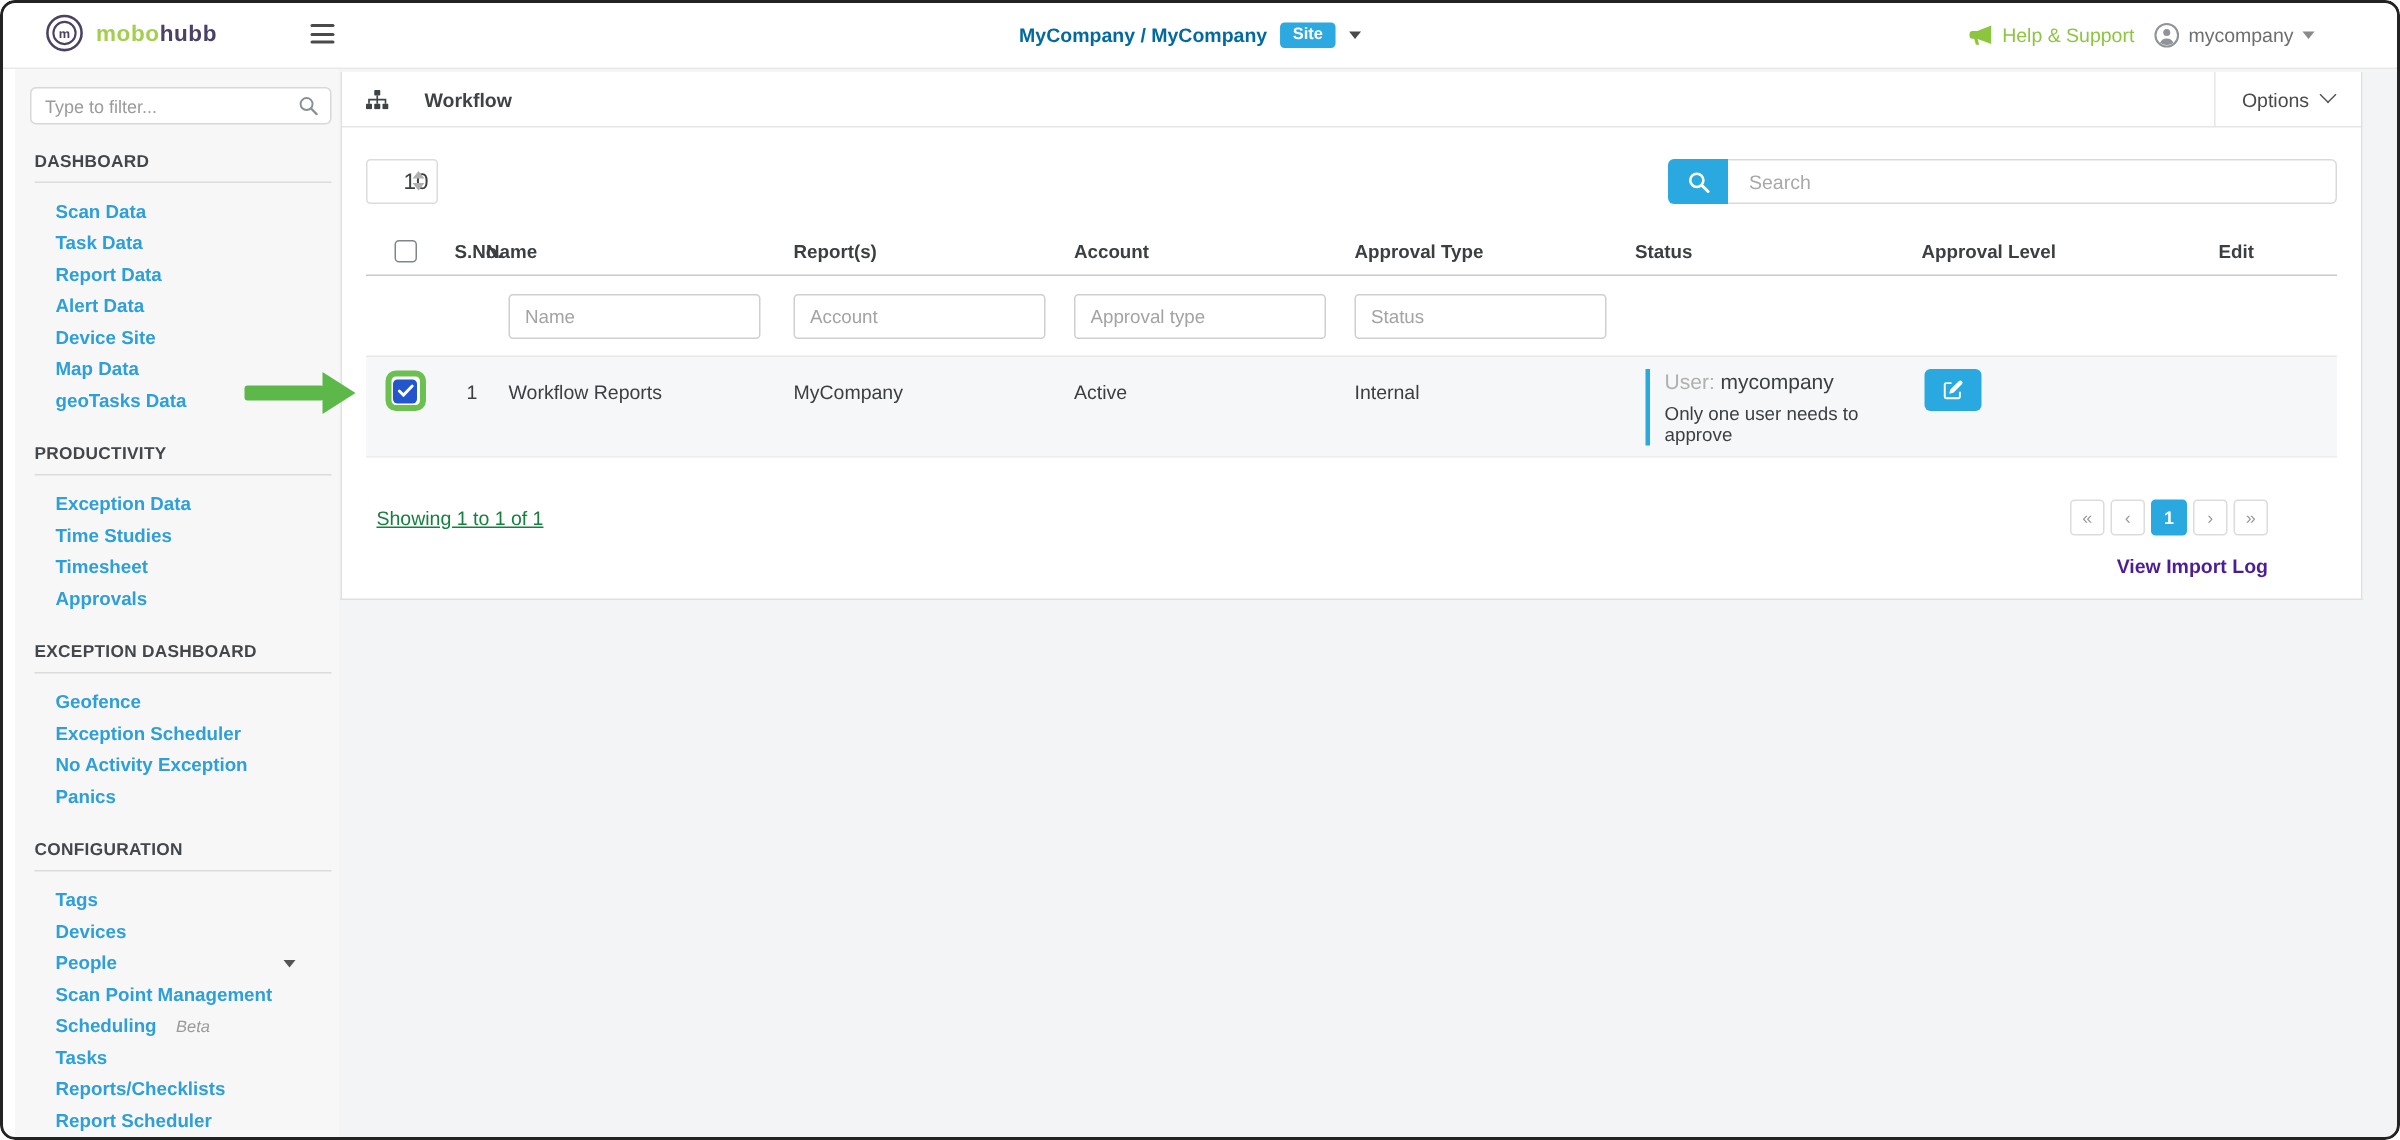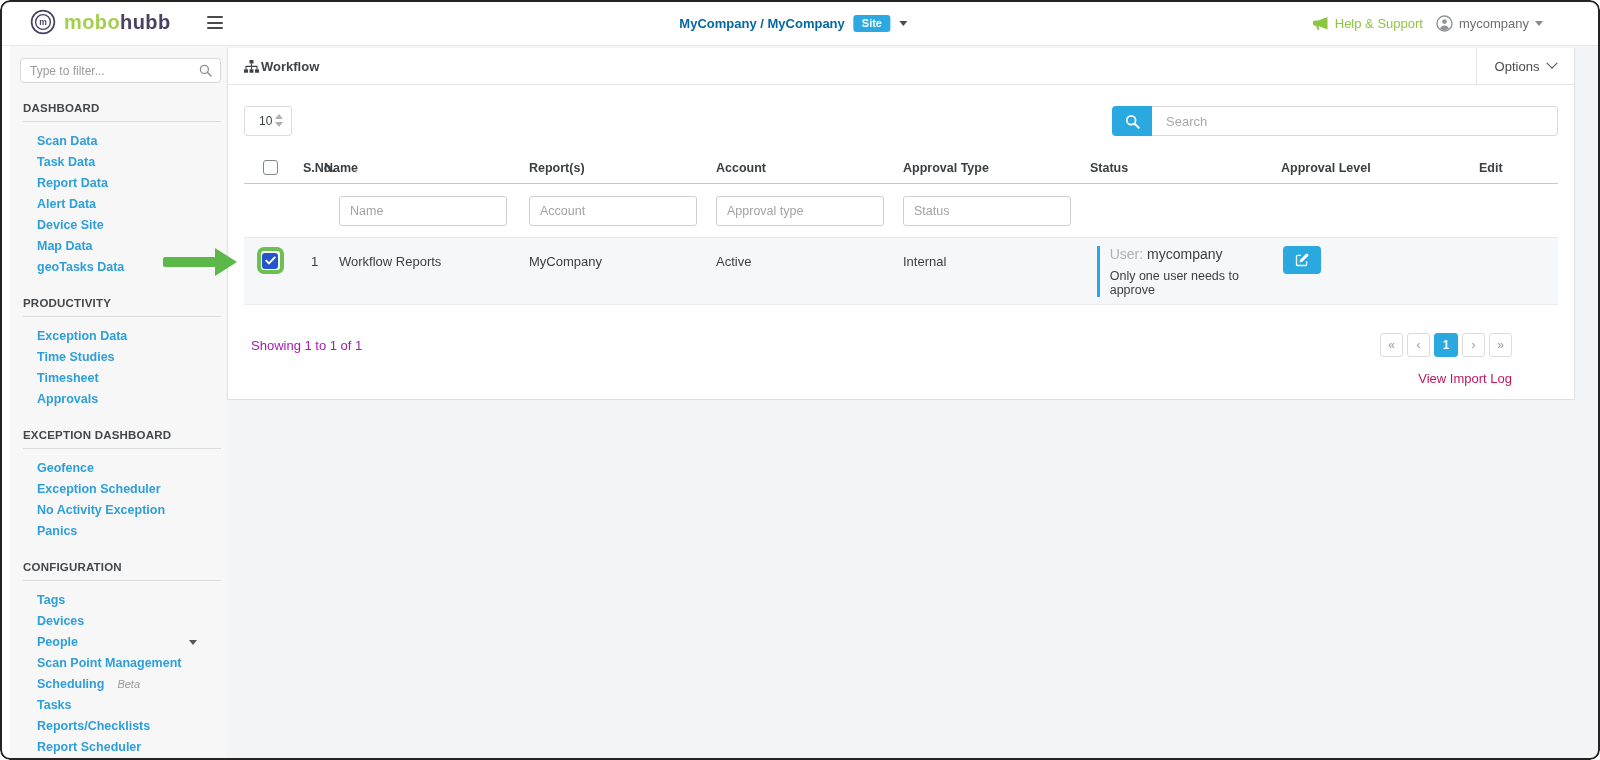--- a/index.html
+++ b/index.html
@@ -3,21 +3,21 @@
 <meta charset="utf-8">
 <style>
   * { box-sizing: border-box; margin: 0; padding: 0; }
   body { background:#fff; font-family:"Liberation Sans", sans-serif; }
   .screen { position:relative; width:1600px; height:760px; background:#fff; overflow:hidden; border-radius:10px; }
   .frame { position:absolute; inset:0; border:2px solid #232323; border-radius:10px; pointer-events:none; z-index:60; }
 
   
   .topbar { position:absolute; top:0; left:0; right:0; height:46px; background:#fff; border-bottom:1px solid #e9e9e9; z-index:5; }
   .logo { position:absolute; left:30px; top:9px; display:flex; align-items:center; gap:8px; cursor:pointer; }
-  .logo-text { font-size:20px; font-weight:700; letter-spacing:.4px; }
+  .logo-text { font-size:15px; font-weight:700; letter-spacing:.4px; }
   .lg-green { color:#a3cf4e; }
   .lg-purple { color:#4a4163; }
   .burger { position:absolute; left:207px; top:16px; width:16px; cursor:pointer; }
   .burger i { display:block; height:2px; background:#4a4a4a; margin-bottom:3.5px; border-radius:1px; }
   .crumb { position:absolute; left:50%; top:0; height:46px; transform:translateX(-53%); display:flex; align-items:center; gap:9px; cursor:pointer; }
   .crumb-text { font-size:13px; font-weight:700; color:#0369a1; }
   .badge { background:#2da9e1; color:#fff; font-size:11px; font-weight:700; padding:2px 8px 3px; border-radius:3px; }
   .caret { width:0; height:0; border-left:4px solid transparent; border-right:4px solid transparent; border-top:5px solid #4a4a4a; display:inline-block; }
   .caret-gray { border-top-color:#8a8a8a; }
   .top-right { position:absolute; right:57px; top:0; height:46px; display:flex; align-items:center; gap:13px; }
@@ -34,28 +34,28 @@
   .nav-title { margin-left:13px; font-size:11.5px; font-weight:700; color:#43474a; letter-spacing:.2px; }
   .nav-divider { border:0; border-top:1px solid #dcdcdc; margin:7px 14px 9px 13px; }
   .nav-item { height:21px; line-height:21px; padding-left:27px; font-size:12.5px; font-weight:700; color:#2e9fd8; cursor:pointer; white-space:nowrap; }
   .nav-item-row { display:flex; align-items:center; justify-content:space-between; padding-right:38px; }
   .beta { font-style:italic; font-weight:400; color:#9a9a9a; font-size:11px; margin-left:13px; }
 
   
   .main { position:absolute; left:226px; top:46px; right:0; bottom:0; background:#f3f4f5; }
   .card { position:absolute; left:1px; top:2px; width:1348px; height:352px; background:#fff; border:1px solid #e0e0e0; border-top:0; }
   .card-head { height:37px; display:flex; align-items:center; justify-content:space-between; border-bottom:1px solid #e6e6e6; }
-  .ch-left { display:flex; align-items:center; gap:2px; padding-left:16px; }
+  .ch-left { display:flex; align-items:center; gap:24px; padding-left:16px; }
   .ch-title { font-size:13px; font-weight:700; color:#3f4346; }
   .options { width:98px; height:100%; border-left:1px solid #e6e6e6; display:flex; align-items:center; justify-content:center; gap:9px; cursor:pointer; font-size:13px; color:#4a4a4a; }
   .chev { width:8px; height:8px; border-right:1.6px solid #555; border-bottom:1.6px solid #555; transform:rotate(45deg) translate(-2px,-2px); }
   .card-body { padding:0 16px; }
 
   .toolbar { margin-top:21px; height:30px; display:flex; align-items:center; justify-content:space-between; }
-  .pagesize { position:relative; width:48px; height:30px; border:1px solid #dcdcdc; border-radius:3px; font-size:12px; color:#3d4144; display:flex; align-items:center; padding-left:14px; cursor:pointer; background:#fff; }
+  .pagesize { position:relative; width:48px; height:30px; border:1px solid #dcdcdc; border-radius:3px; font-size:15px; color:#3d4144; display:flex; align-items:center; padding-left:24px; cursor:pointer; background:#fff; }
   .spin { position:absolute; right:8px; top:7px; }
   .spin i { display:block; width:0; height:0; border-left:4px solid transparent; border-right:4px solid transparent; }
   .spin .up { border-bottom:5px solid #b0b0b0; margin-bottom:3px; }
   .spin .dn { border-top:5px solid #b0b0b0; }
   .searchgrp { display:flex; width:446px; height:30px; }
   .searchbtn { width:40px; background:#29a9e0; border:0; border-radius:4px 0 0 4px; display:flex; align-items:center; justify-content:center; cursor:pointer; }
   .searchgrp input { flex:1; border:1px solid #d9d9d9; border-left:0; border-radius:0 4px 4px 0; padding:0 14px; font-size:13px; color:#555; outline:0; font-family:inherit; }
   .searchgrp input::placeholder { color:#a8a8a8; }
 
   .grow { display:grid; grid-template-columns:52px 28px 198px 187px 187px 187px 187px 196px 94px; }
@@ -78,26 +78,26 @@
   .cb-checked { width:16px; height:16px; background:#2356cd; border-radius:3px; display:flex; align-items:center; justify-content:center; cursor:pointer; }
   .appr { display:flex; margin:8px 0 0 14px; }
   .appr-bar { width:3px; background:#29a9e0; }
   .appr-content { padding-left:10px; }
   .appr-l1 { font-size:14px; color:#3b3f42; }
   .appr-label { color:#b0b0b0; }
   .appr-l2 { margin-top:7px; font-size:12.5px; color:#3b3f42; }
   .editbtn { width:38px; height:28px; margin:8px 0 0 13px; background:#29a9e0; border:0; border-radius:4px; display:flex; align-items:center; justify-content:center; cursor:pointer; }
 
   .tfoot { display:flex; align-items:center; justify-content:space-between; margin-top:28px; padding:0 46px 0 7px; }
-  .showing { font-size:13px; color:#a21caf; }
+  .showing { font-size:13px; color:#15803d;text-decoration:underline; }
   .pager { display:flex; gap:4px; }
   .pg { min-width:23px; height:24px; padding:0 5px; border:1px solid #dcdcdc; border-radius:3px; background:#fff; color:#9a9a9a; font-size:12px; display:flex; align-items:center; justify-content:center; cursor:pointer; font-family:inherit; }
   .pg-active { background:#29a9e0; border-color:#29a9e0; color:#fff; font-weight:700; min-width:24px; }
   .loglink-row { text-align:right; padding-right:46px; margin-top:12px; }
-  .loglink { font-size:13px; font-weight:400; color:#be185d; text-decoration:none; cursor:pointer; }
+  .loglink { font-size:13px; font-weight:700; color:#4c1d95; text-decoration:none; cursor:pointer; }
 
   
   .arrow { position:absolute; left:163px; top:248px; width:74px; height:28px; z-index:10; }
   .arrow-shaft { position:absolute; left:0; top:9px; width:53px; height:10px; background:#5cb848; border-radius:2px; }
   .arrow-head { position:absolute; left:52px; top:0; width:0; height:0; border-top:14px solid transparent; border-bottom:14px solid transparent; border-left:22px solid #5cb848; }
 </style>
 </head>
 <body>
 
 <div class="screen">

